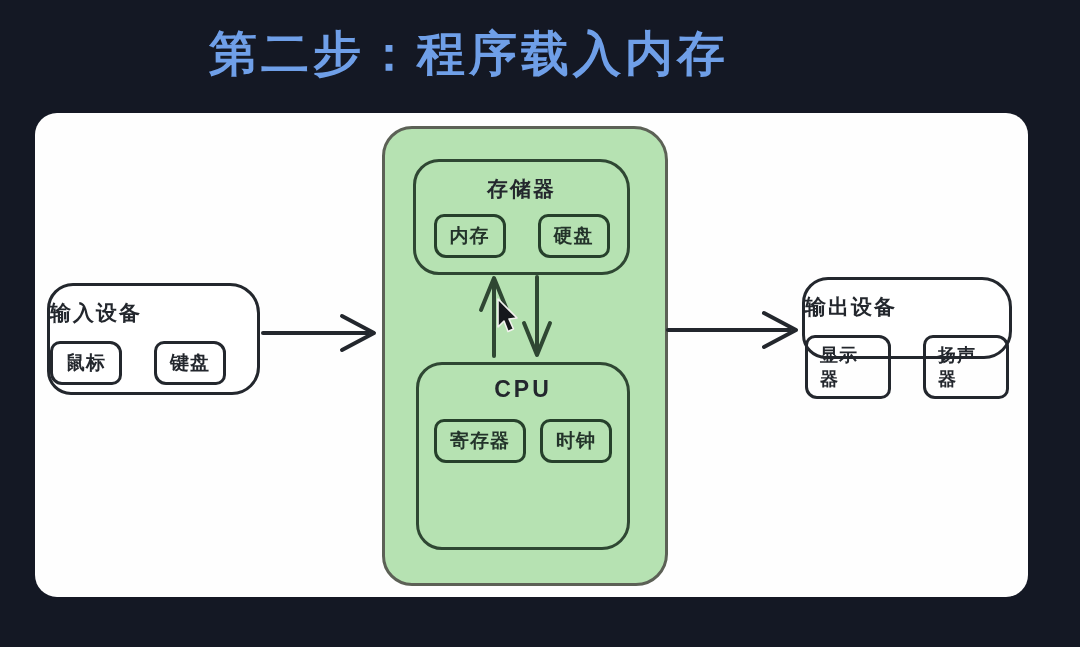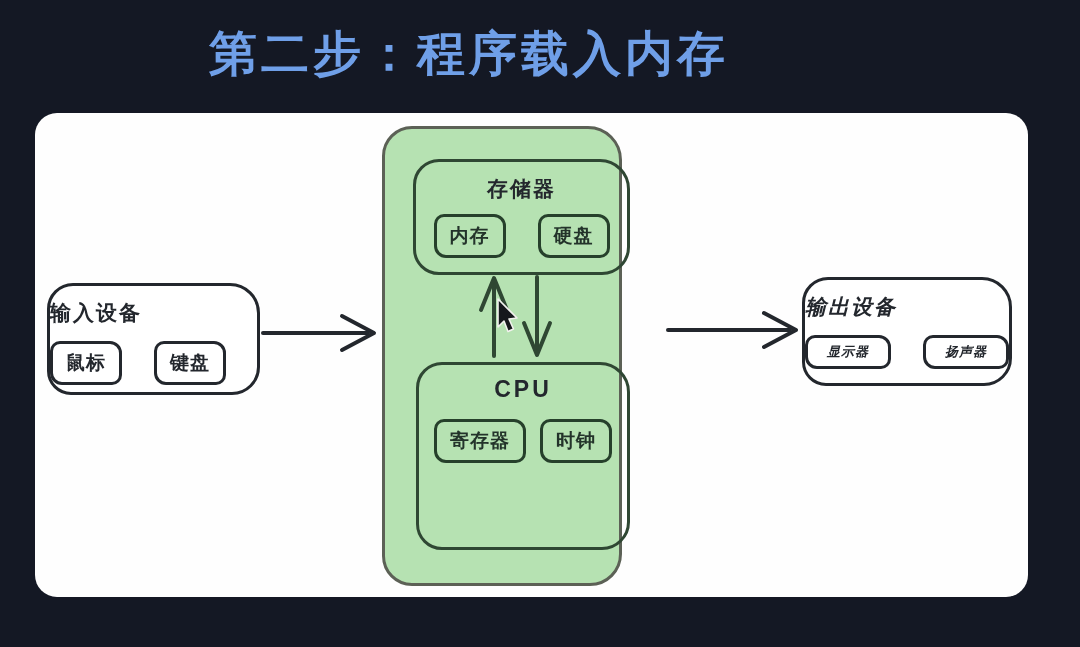--- a/index.html
+++ b/index.html
@@ -41,27 +41,27 @@
   .chip-row { display: flex; gap: 32px; margin-top: 14px; }
   .chip {
     border: 3px solid #23272d; background: transparent;
     border-radius: 10px 12px 10px 12px;
     padding: 6px 13px;
     font-size: 19px; font-weight: 700; color: #23272d;
     letter-spacing: 1px;
     display: flex; align-items: center; justify-content: center;
   }
   .input-box  { left: 12px;  top: 170px; }
-  .output-box { left: 767px; top: 164px; width: 210px; height: 109px; font-style: italic; }
-  .output-box .chip { font-size: 13px; padding: 5px 19px; }
+  .output-box { left: 767px; top: 164px; width: 210px; height: 82px; }
+  .output-box .chip { font-size: 18px; padding: 5px 12px; }
 
   .host-box {
     position: absolute;
     left: 347px; top: 13px;
-    width: 240px; height: 460px;
+    width: 286px; height: 460px;
     background: #b6e2b2;
     border: 3px solid #5c6156;
     border-radius: 30px 34px 32px 30px;
   }
   .unit-box {
     position: absolute;
     border: 3px solid #2f4733;
     border-radius: 26px 30px 28px 26px;
     background: transparent;
     display: flex; flex-direction: column; align-items: center;

